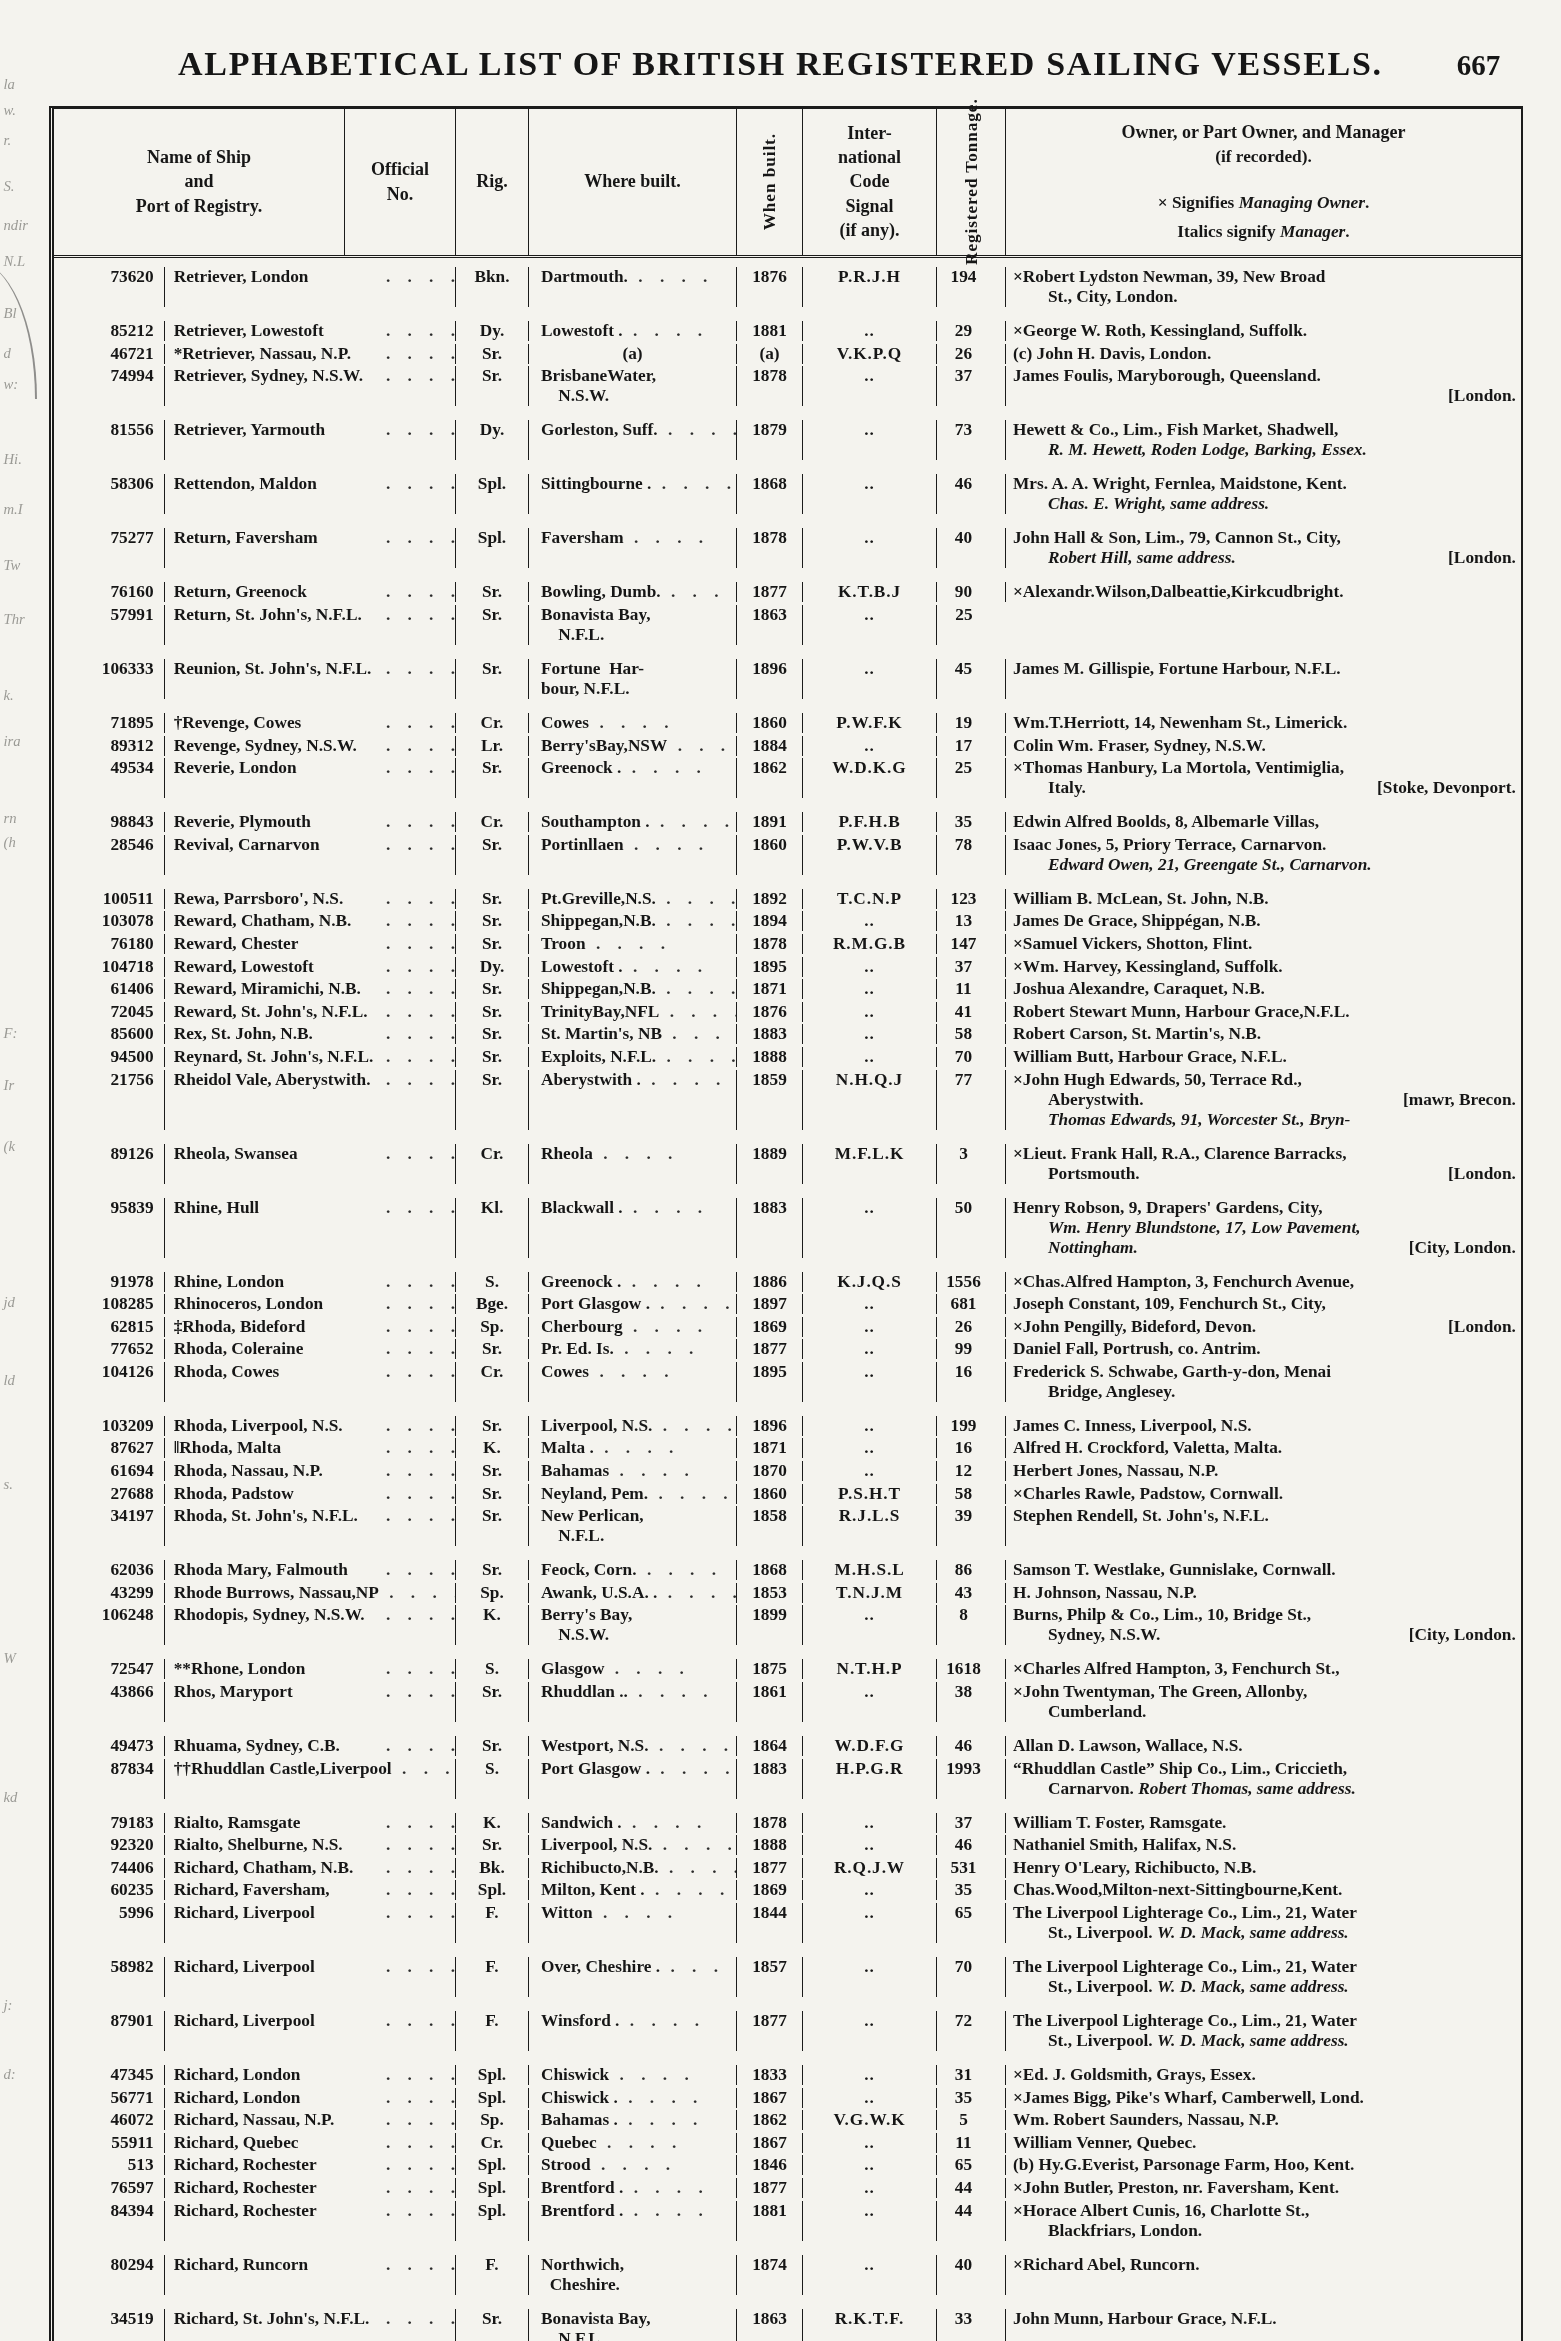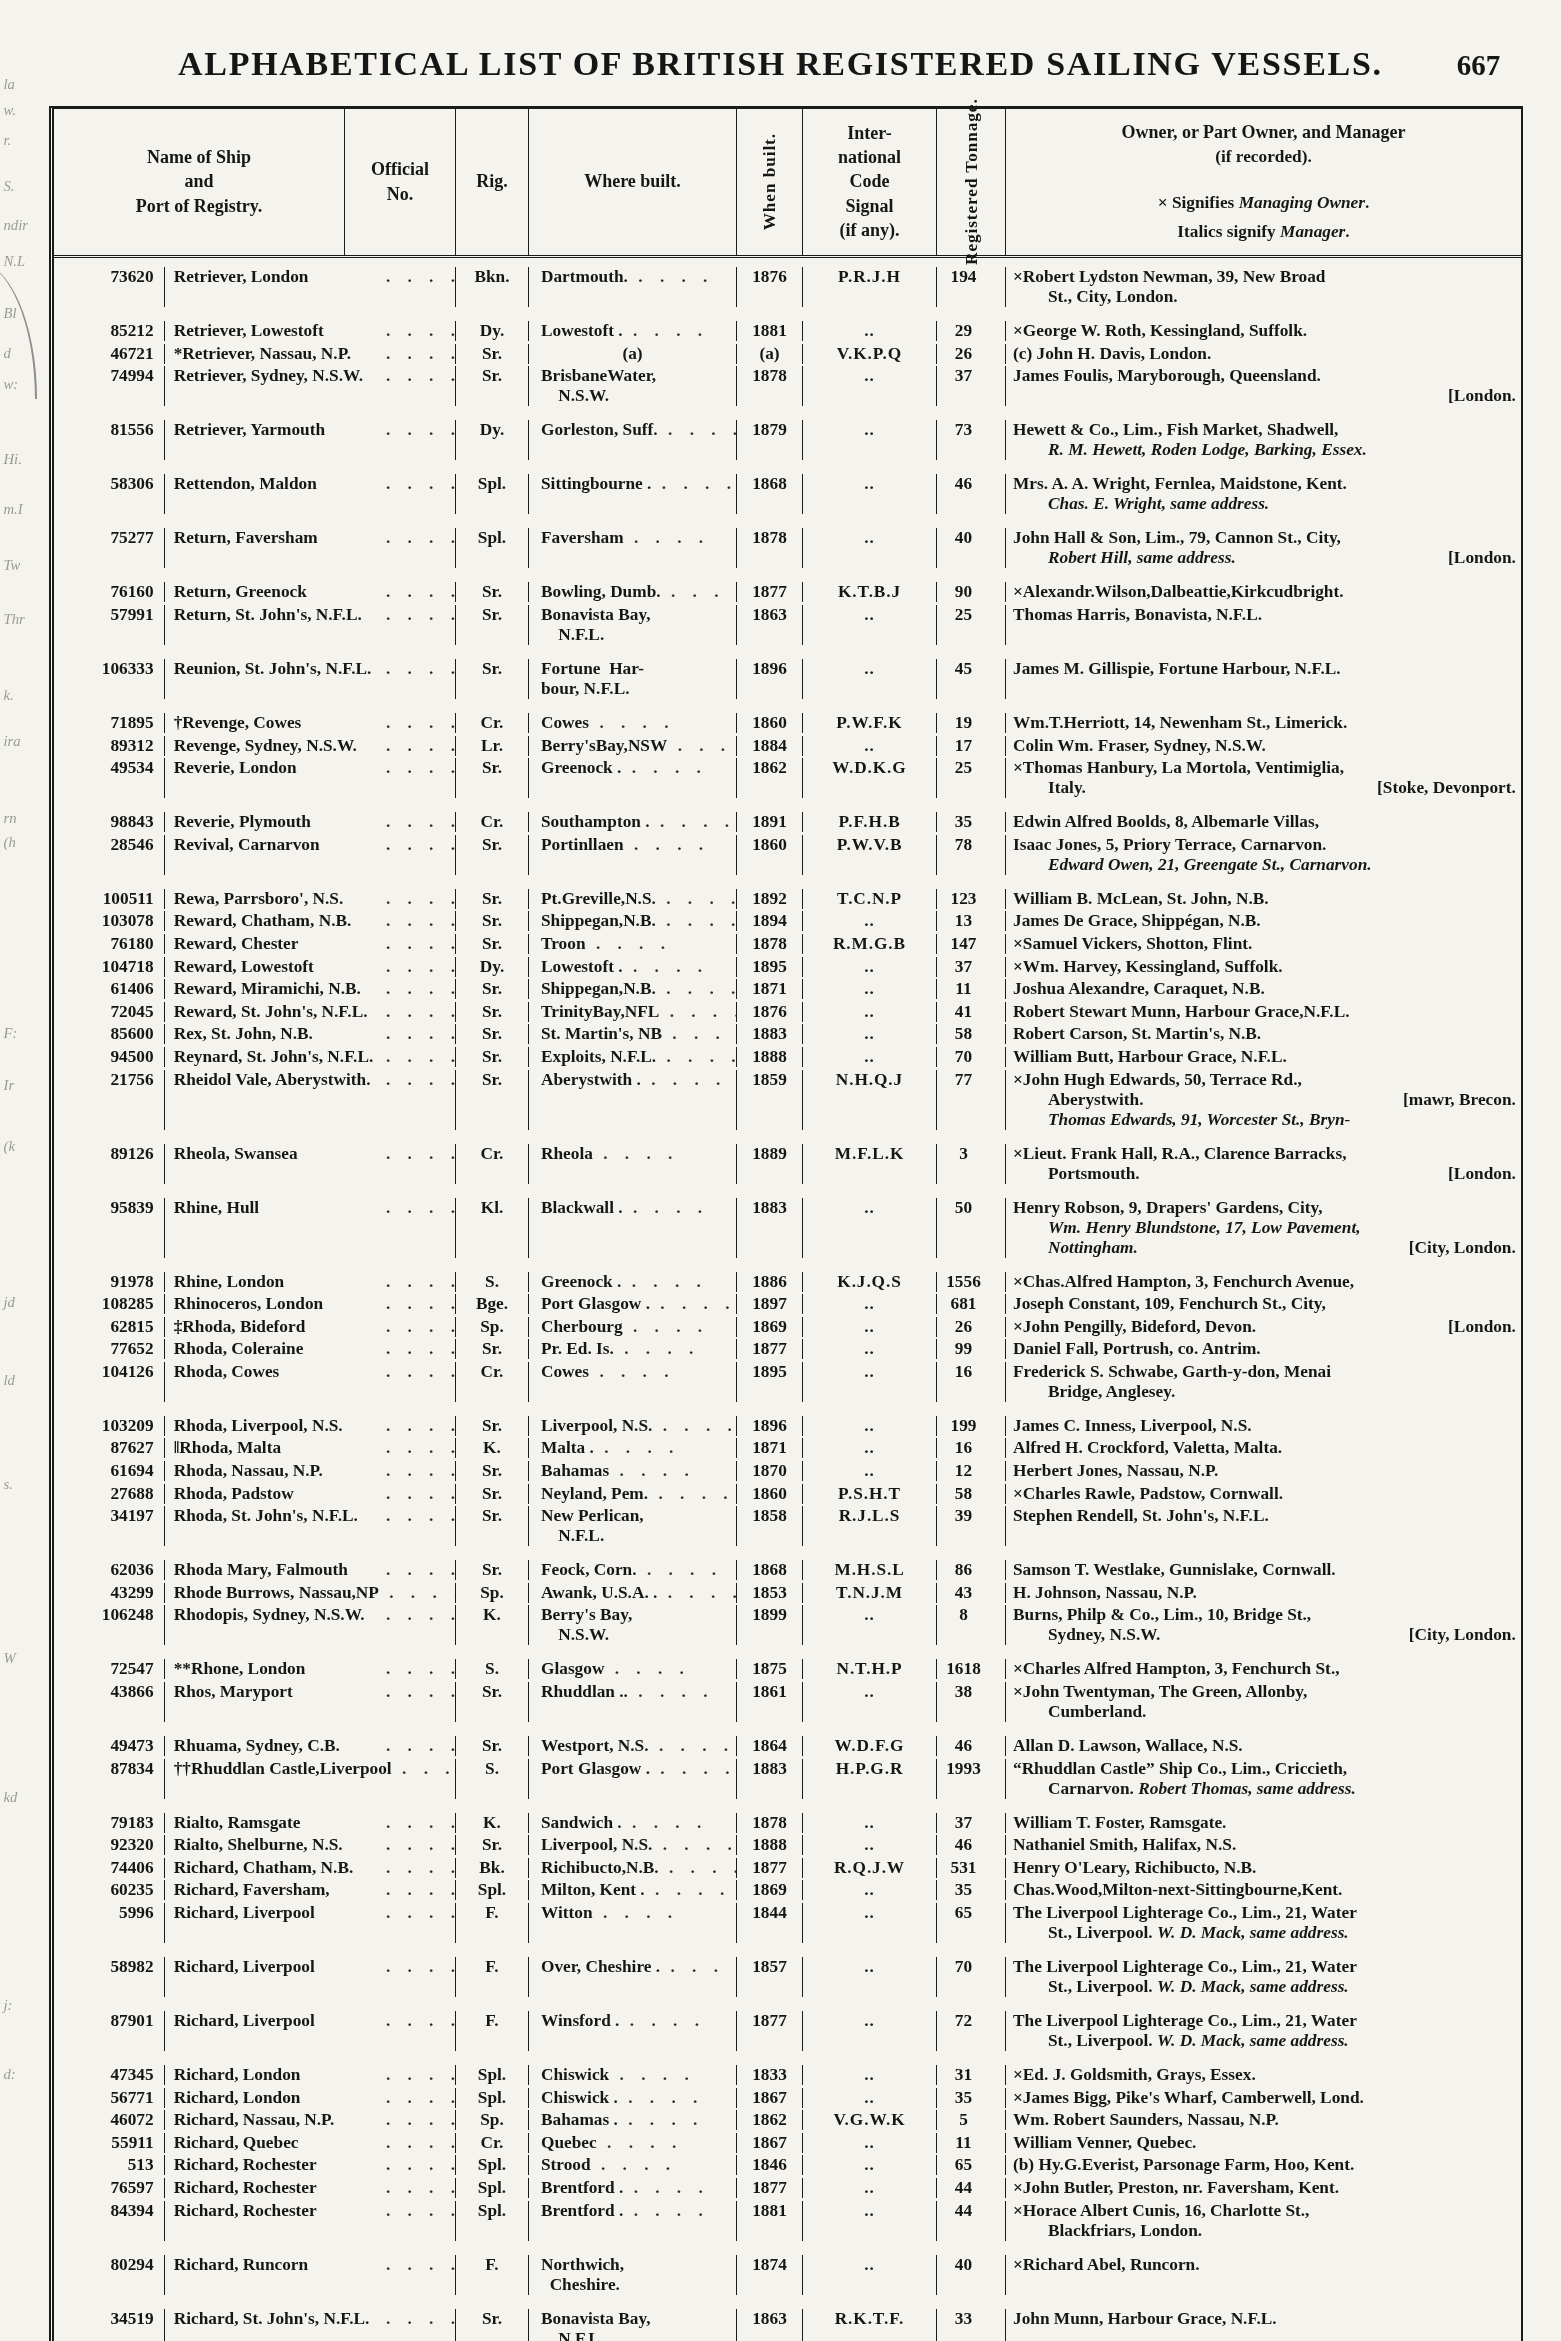--- a/index.html
+++ b/index.html
@@ -321,25 +321,20 @@
             <span class="ldr">. . . .</span>
           </div>
           <div class="c c-rig cell b-rig">Sr.</div>
           <div class="c c-built cell b-built">
             <span class="nm">Bonavista Bay,
 &nbsp;&nbsp;&nbsp;&nbsp;N.F.L.</span>
           </div>
           <div class="c c-when cell b-when">1863</div>
           <div class="c c-sig cell b-sig">..</div>
           <div class="c c-ton cell b-ton">25</div>
-          <div class="c c-own cell b-own">
-            <div class="oline">
-              <span class="lft">Thomas Harris, Bonavista, N.F.L.</span>
-            </div>
-          </div>
         </div>
         <div class="r gap">
           <div class="c c-no cell b-no">106333</div>
           <div class="c c-name cell b-name">
             <span class="nm">Reunion, St. John's, N.F.L.</span>
             <span class="ldr">. . . .</span>
           </div>
           <div class="c c-rig cell b-rig">Sr.</div>
           <div class="c c-built cell b-built">
             <span class="nm">Fortune&nbsp;&nbsp;Har-

